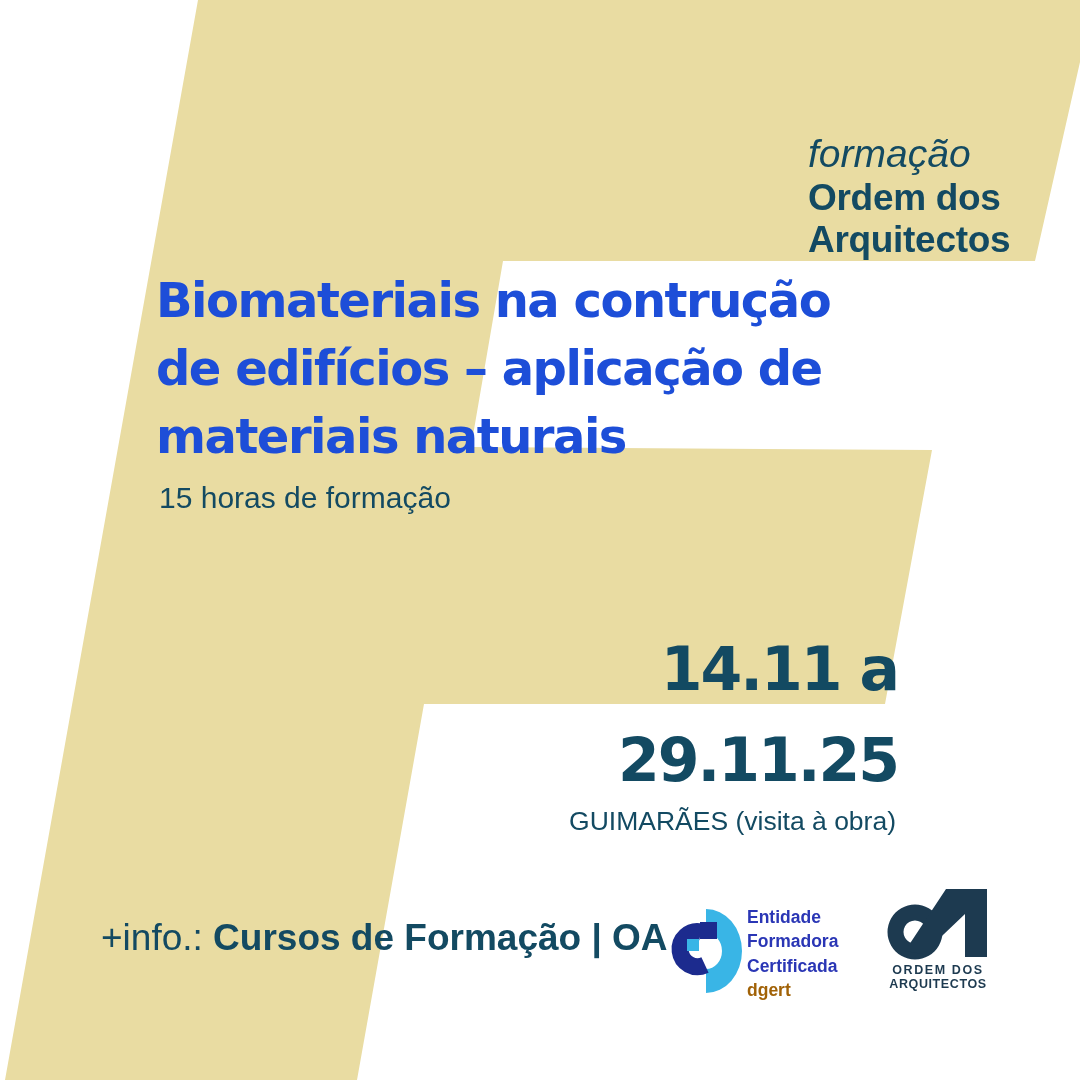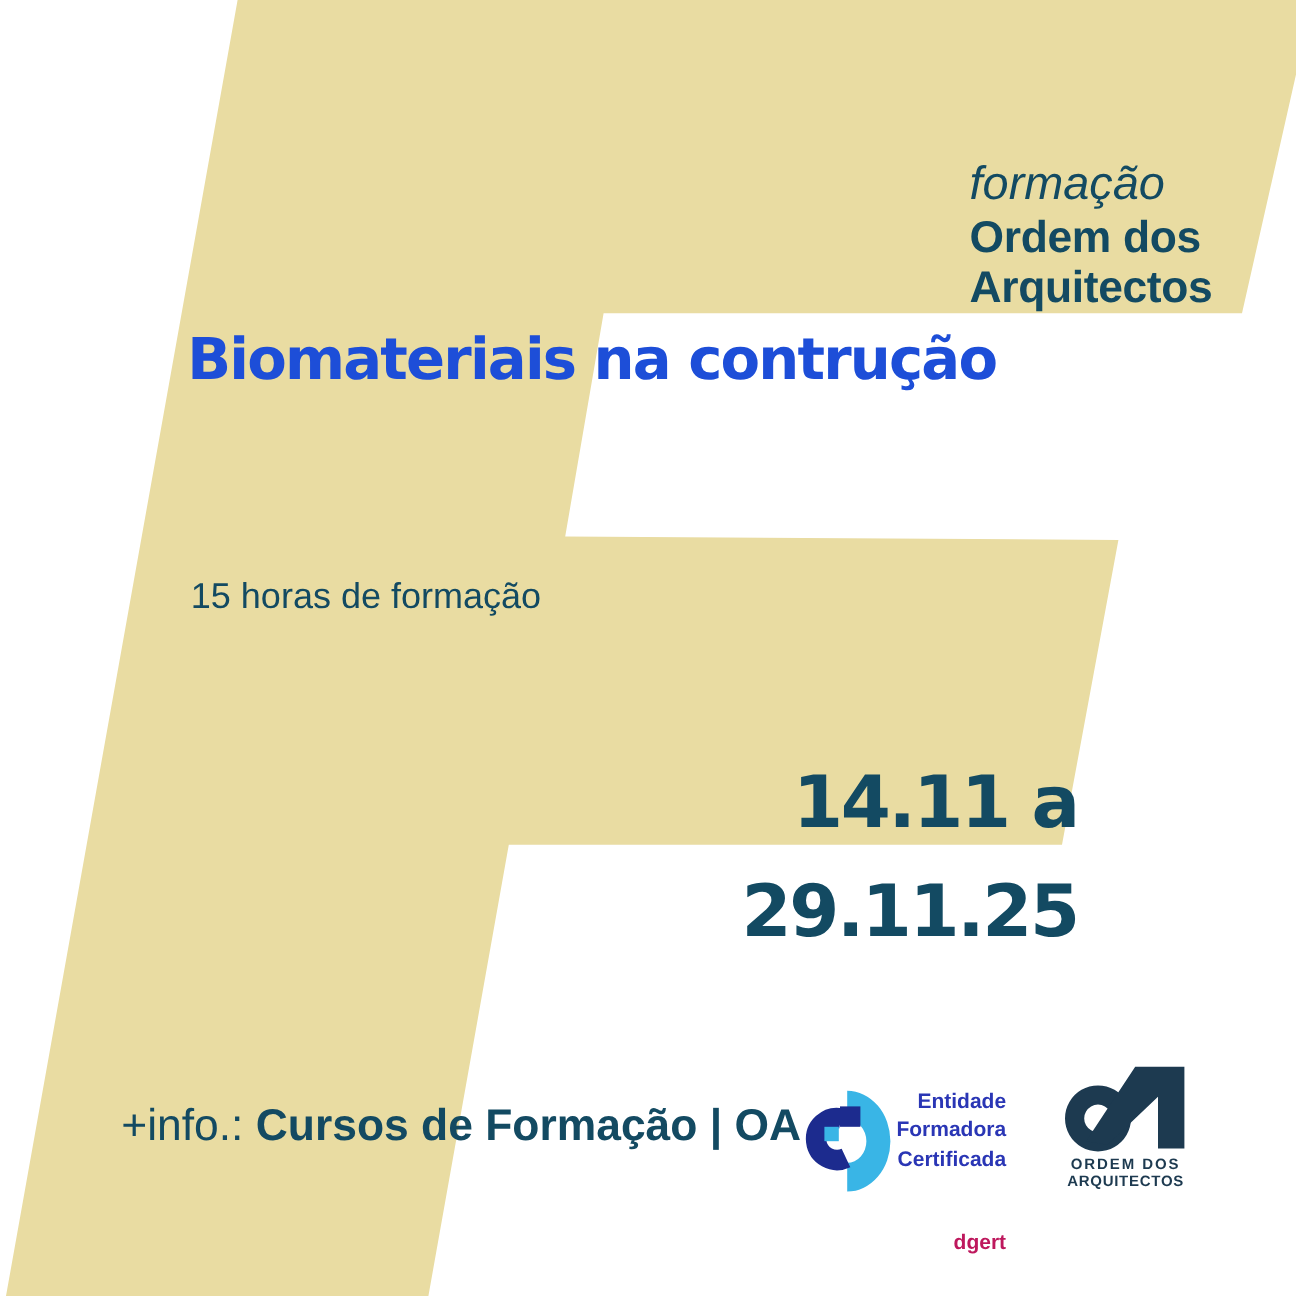--- a/index.html
+++ b/index.html
@@ -32,23 +32,23 @@
     font-size:26.5px;line-height:31px;font-weight:500;
   }
   
   .info{position:absolute;left:101px;top:919px;font-size:37px;line-height:38px;}
   .info .lbl{font-weight:400;}
   .info .val{font-weight:700;}
   
   .dgert-icon{position:absolute;left:670px;top:908px;}
   .dgert-text{
     position:absolute;left:747px;top:905px;
-    font-weight:700;font-size:17.5px;line-height:24.3px;color:#2a36b5;text-align:right;
+    font-weight:700;font-size:17.5px;line-height:24.3px;color:#2a36b5;
   }
-  .dgert-text .dg{color:#be185d;margin-top:45px;}
+  .dgert-text .dg{color:#a16207;}
   
   .oa{position:absolute;left:884px;top:886px;width:108px;text-align:center;color:#1d3a50;}
   .oa svg{display:block;margin:0 auto;}
   .oa .l1{font-weight:700;font-size:12.5px;letter-spacing:1.6px;line-height:14px;margin-top:3px;}
   .oa .l2{font-weight:700;font-size:12.5px;letter-spacing:0.6px;line-height:14px;}
 </style>
 </head>
 <body>
 
 <div class="bg">
@@ -58,30 +58,33 @@
 </div>
 
 <div class="brand">
   <div class="tagline">formação</div>
   <div class="org">Ordem dos</div>
   <div class="org">Arquitectos</div>
 </div>
 
 <div class="title">
   <div>Biomateriais na contrução</div>
+  <div>de edifícios – aplicação de</div>
+  <div>materiais naturais</div>
 </div>
 
 <div class="duration">15 horas de formação</div>
 
 <div class="dates">
   <div>14.11 a</div>
   <div>29.11.25</div>
 </div>
 
 <div class="location">
+  <div>GUIMARÃES (visita à obra)</div>
 </div>
 
 <div class="info">
   <div><span class="lbl">+info.: </span><span class="val">Cursos de Formação | OA</span></div>
 </div>
 
 <div class="dgert-icon">
   <svg width="74" height="86" viewBox="0 0 74 86" aria-hidden="true">
     <path d="M 36,1 A 36,42 0 0 1 36,85 L 36,61 A 16,18 0 0 0 36,25 Z" fill="#39b5e6"></path>
     <path d="M 31,24 A 17.5,17.5 0 1 0 35,57" fill="none" stroke="#1c2b8e" stroke-width="17"></path>

